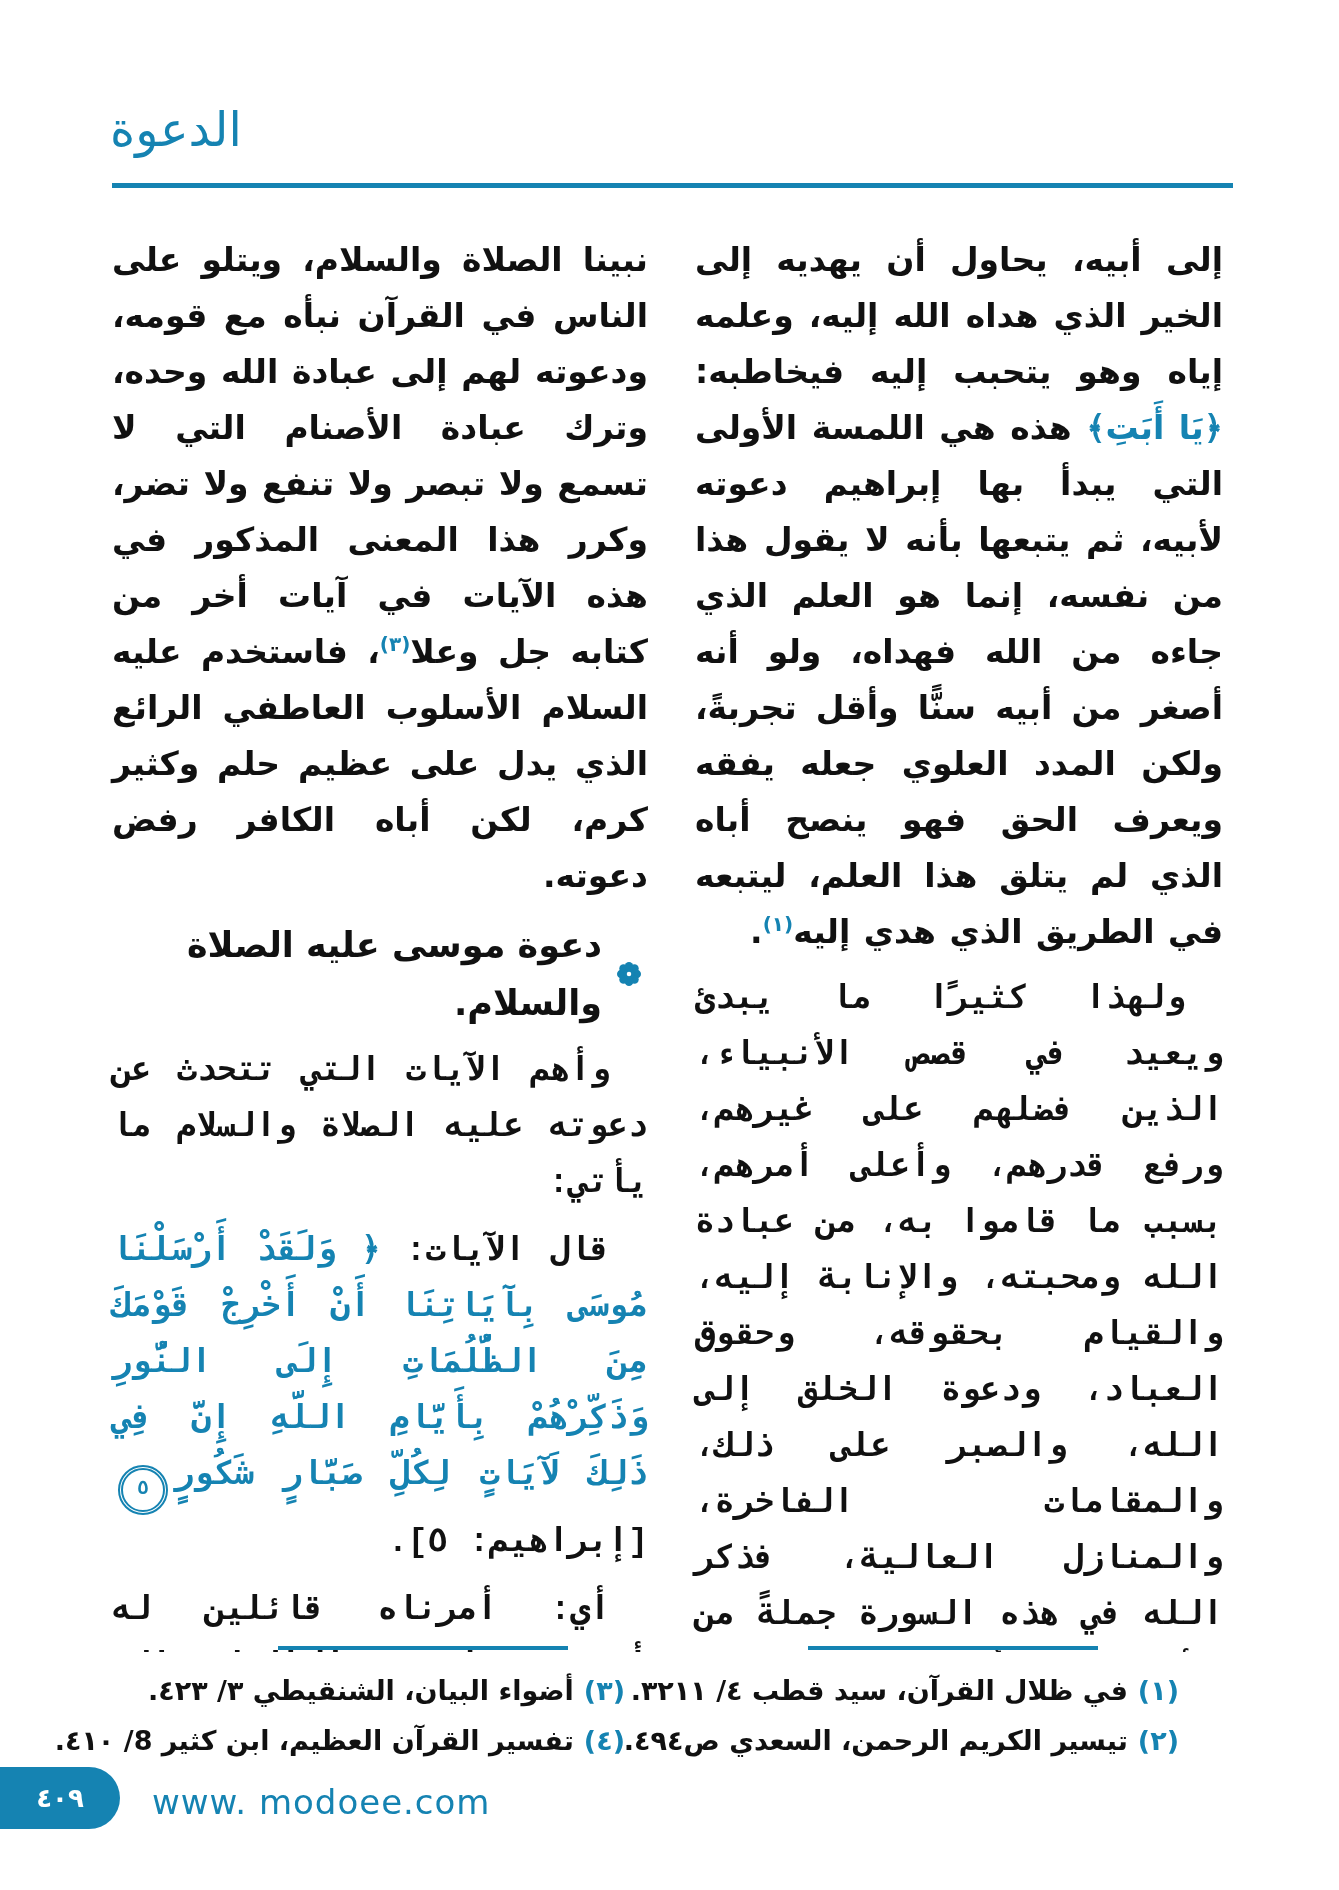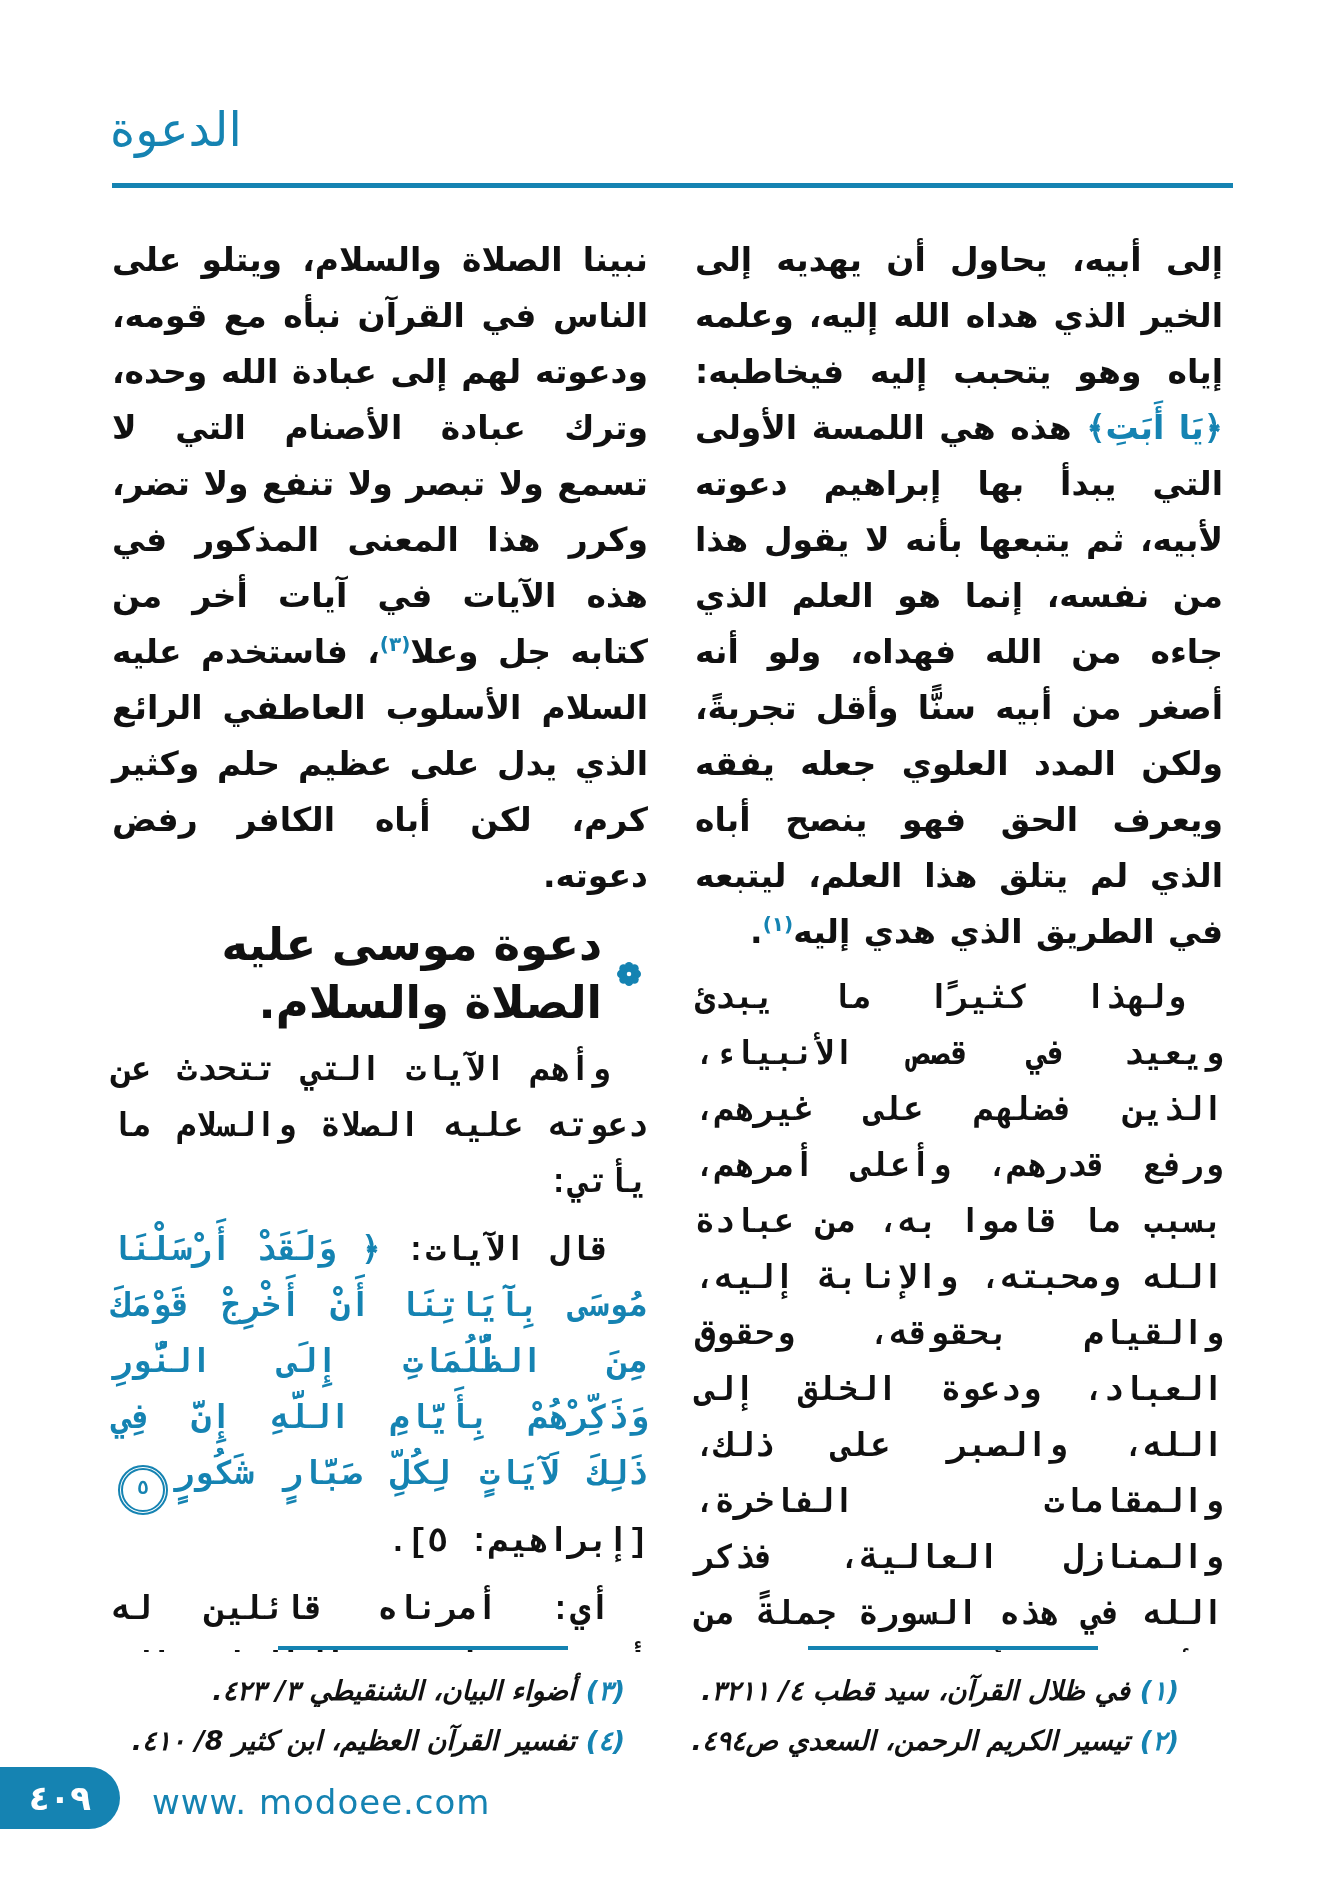--- a/index.html
+++ b/index.html
@@ -36,46 +36,45 @@
     color:var(--accent); font-size:20px; font-weight:bold;
     vertical-align:super; line-height:0;
   }
   .verse-badge{
     display:inline-flex; align-items:center; justify-content:center;
     width:40px; height:40px; border:5px double var(--accent); border-radius:50%;
     color:var(--accent); font-size:19px; font-weight:bold; line-height:1;
     margin:0 6px; vertical-align:-10px; text-indent:0;
   }
   .section-heading{
-    margin:0; padding-right:16px; font-size:45px; font-weight:bold;
+    margin:0; padding-right:16px; font-size:35px; font-weight:bold;
     line-height:58px; color:var(--ink); text-align:right;
     display:flex; align-items:center; gap:12px;
   }
   .rosette{ width:30px; height:30px; flex:0 0 auto; }
   
   .footnotes{
     position:absolute; top:1646px; direction:rtl; text-align:right;
   }
   .fn-right{ right:160px; width:420px; }
   .fn-left{ left:145px; width:480px; }
   .fn-rule{ height:4px; width:290px; background:var(--accent); margin-bottom:16px; }
   .fn-right .fn-rule{ margin-right:81px; }
   .fn-left .fn-rule{ margin-right:57px; }
   .fn-item{
     font-size:27px; font-weight:bold; line-height:50px; color:var(--ink);
     white-space:nowrap;
-    font-style:italic;
   }
   .fn-marker{ color:var(--accent); margin-left:10px; }
   
   .page-number-pill{
     position:absolute; left:0; top:1767px; width:120px; height:62px;
     background:var(--accent); border-radius:0 31px 31px 0;
     display:flex; align-items:center; justify-content:center;
-    color:#ffffff; font-size:34px; font-weight:bold;
+    color:#ffffff; font-size:26px; font-weight:bold;
   }
   .website{
     position:absolute; left:152px; top:1782px;
     color:var(--accent); font-size:34px; letter-spacing:1px;
   }
 </style>
 </head>
 <body>
 
 <div class="page">

